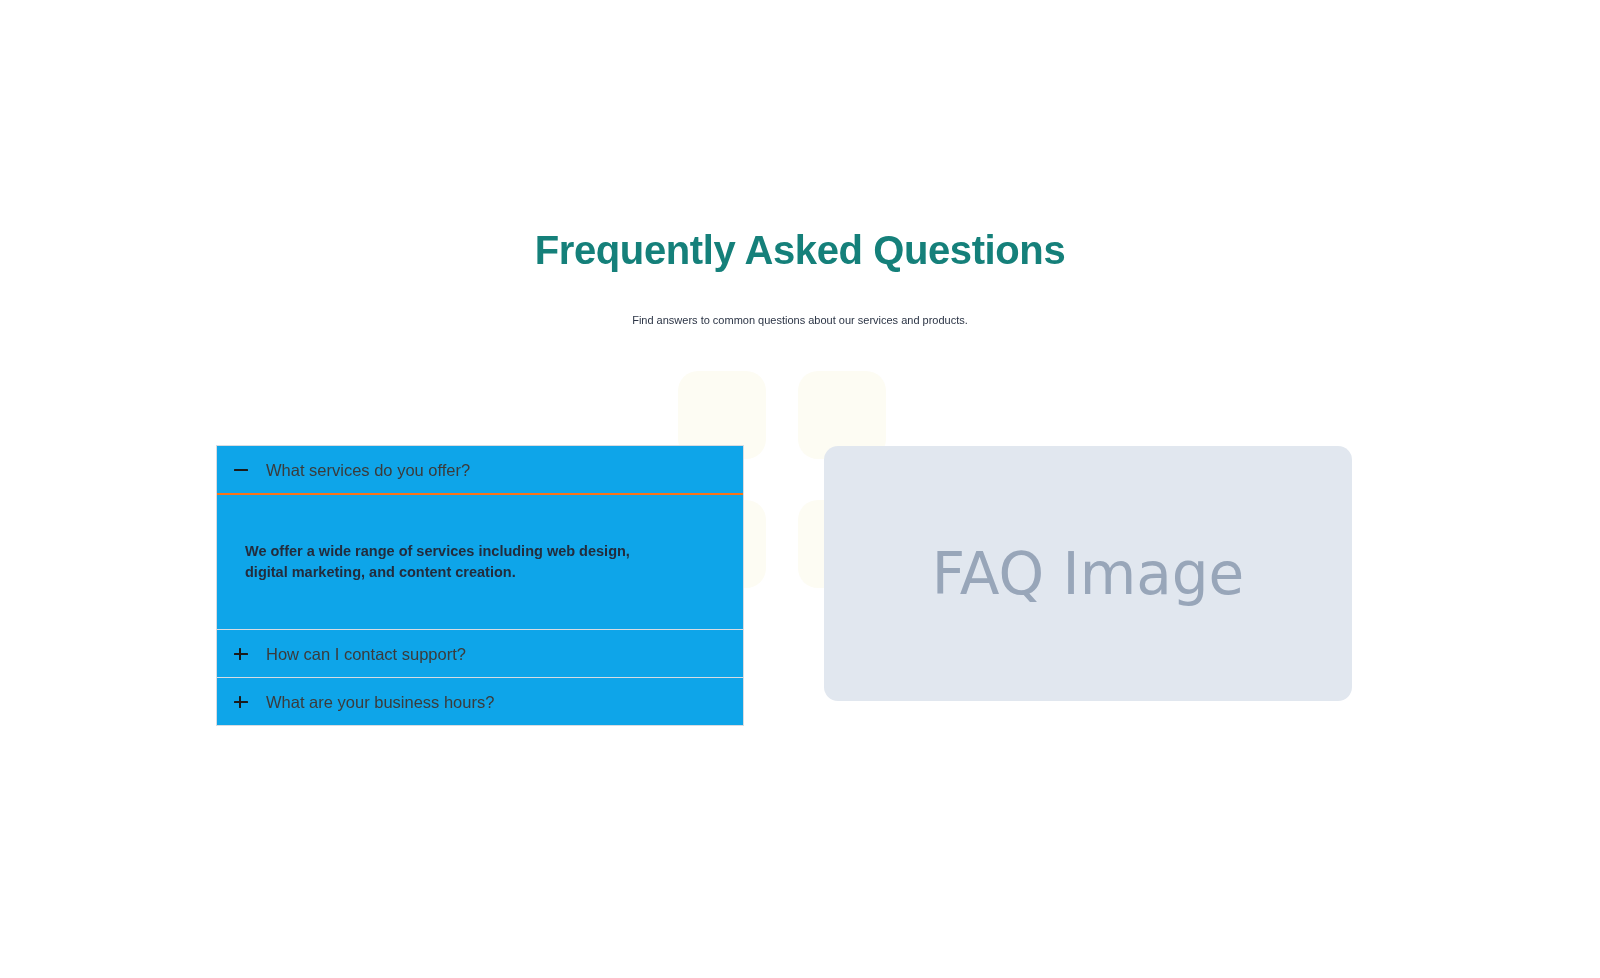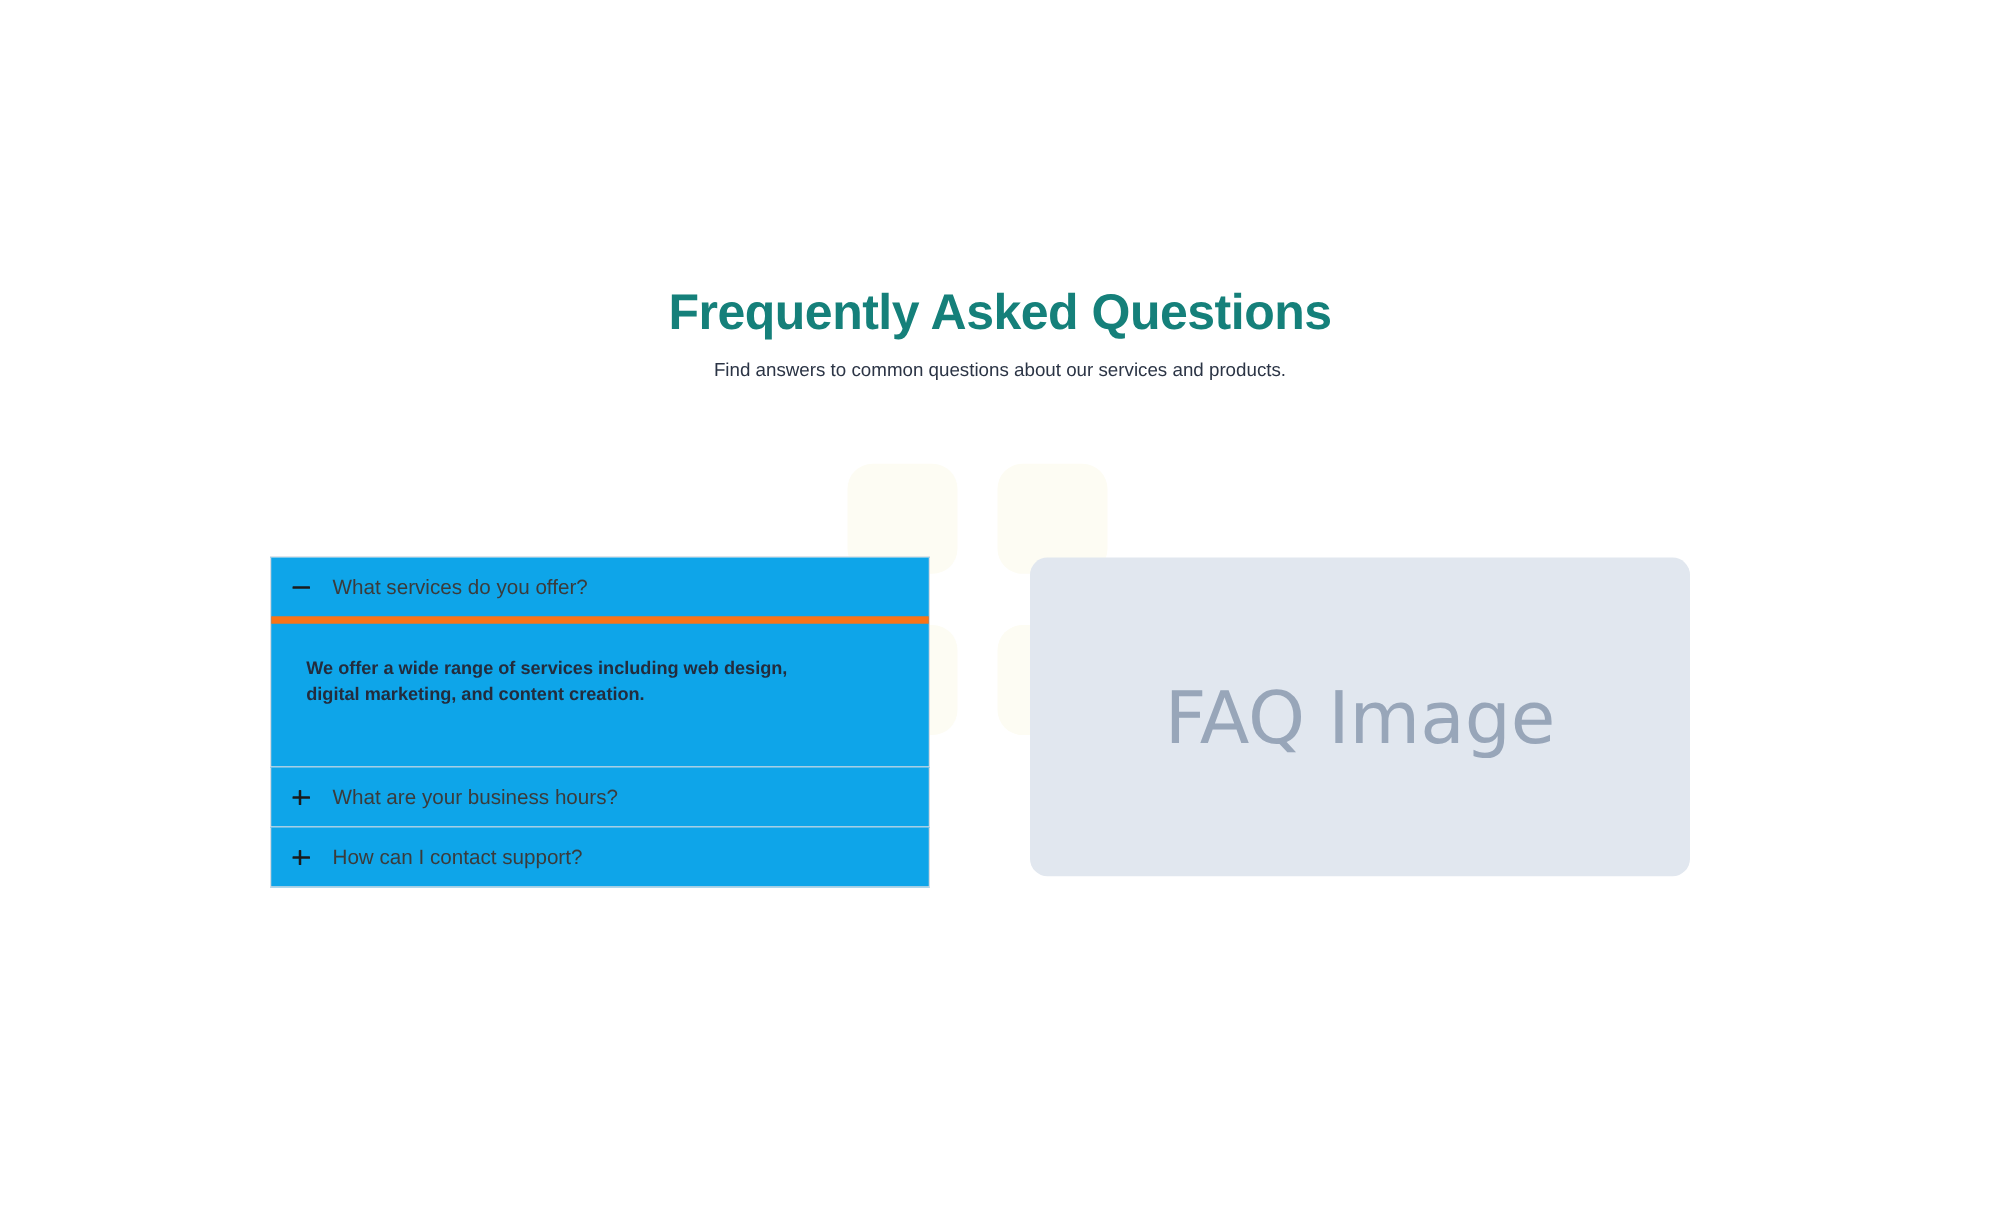--- a/index.html
+++ b/index.html
@@ -35,23 +35,23 @@
     font-family: "Liberation Sans", sans-serif;
     font-size: 40px;
     line-height: 48px;
     font-weight: 700;
     letter-spacing: -0.4px;
     color: #15807a;
     margin-top: 36px;
   }
 
   .faq-subtitle {
-    margin-top: 12px;
-    font-family: "Liberation Sans", sans-serif;
-    font-size: 15px;
+    margin-top: 35px;
+    font-family: "Liberation Sans", sans-serif;
+    font-size: 11px;
     line-height: 22px;
     font-weight: 400;
     color: #2b3445;
   }
 
   
   .deco-layer {
     position: absolute;
     left: 0;
     top: 0;
@@ -134,23 +134,23 @@
   .acc-question {
     font-family: "Liberation Sans", sans-serif;
     font-size: 16.5px;
     line-height: 22px;
     font-weight: 400;
     color: #3b3b3b;
     white-space: nowrap;
   }
 
   .acc-panel {
-    border-top: 6px solid #f97316;
+    border-top: 2px solid #f97316;
     background: transparent;
-    padding: 26px 24px 46px 28px;
+    padding: 46px 24px 46px 28px;
   }
 
   .acc-answer {
     font-family: "Liberation Sans", sans-serif;
     font-size: 14.5px;
     line-height: 21px;
     font-weight: 600;
     color: #232c3d;
     max-width: 420px;
   }
@@ -209,32 +209,32 @@
         <div class="acc-answer">We offer a wide range of services including web design, digital marketing, and content creation.</div>
       </div>
     </div>
 
     <div class="acc-item">
       <div class="acc-header">
         <span class="acc-icon">
           <span class="bar-h"></span>
           <span class="bar-v"></span>
         </span>
-        <span class="acc-question">What are your business hours?</span>
+        <span class="acc-question">How can I contact support?</span>
       </div>
 
     </div>
 
     <div class="acc-item">
       <div class="acc-header">
         <span class="acc-icon">
           <span class="bar-h"></span>
           <span class="bar-v"></span>
         </span>
-        <span class="acc-question">How can I contact support?</span>
+        <span class="acc-question">What are your business hours?</span>
       </div>
 
     </div>
 
   </div>
 
   <div class="faq-image-card">
     <span class="faq-image-label">FAQ Image</span>
   </div>
 

